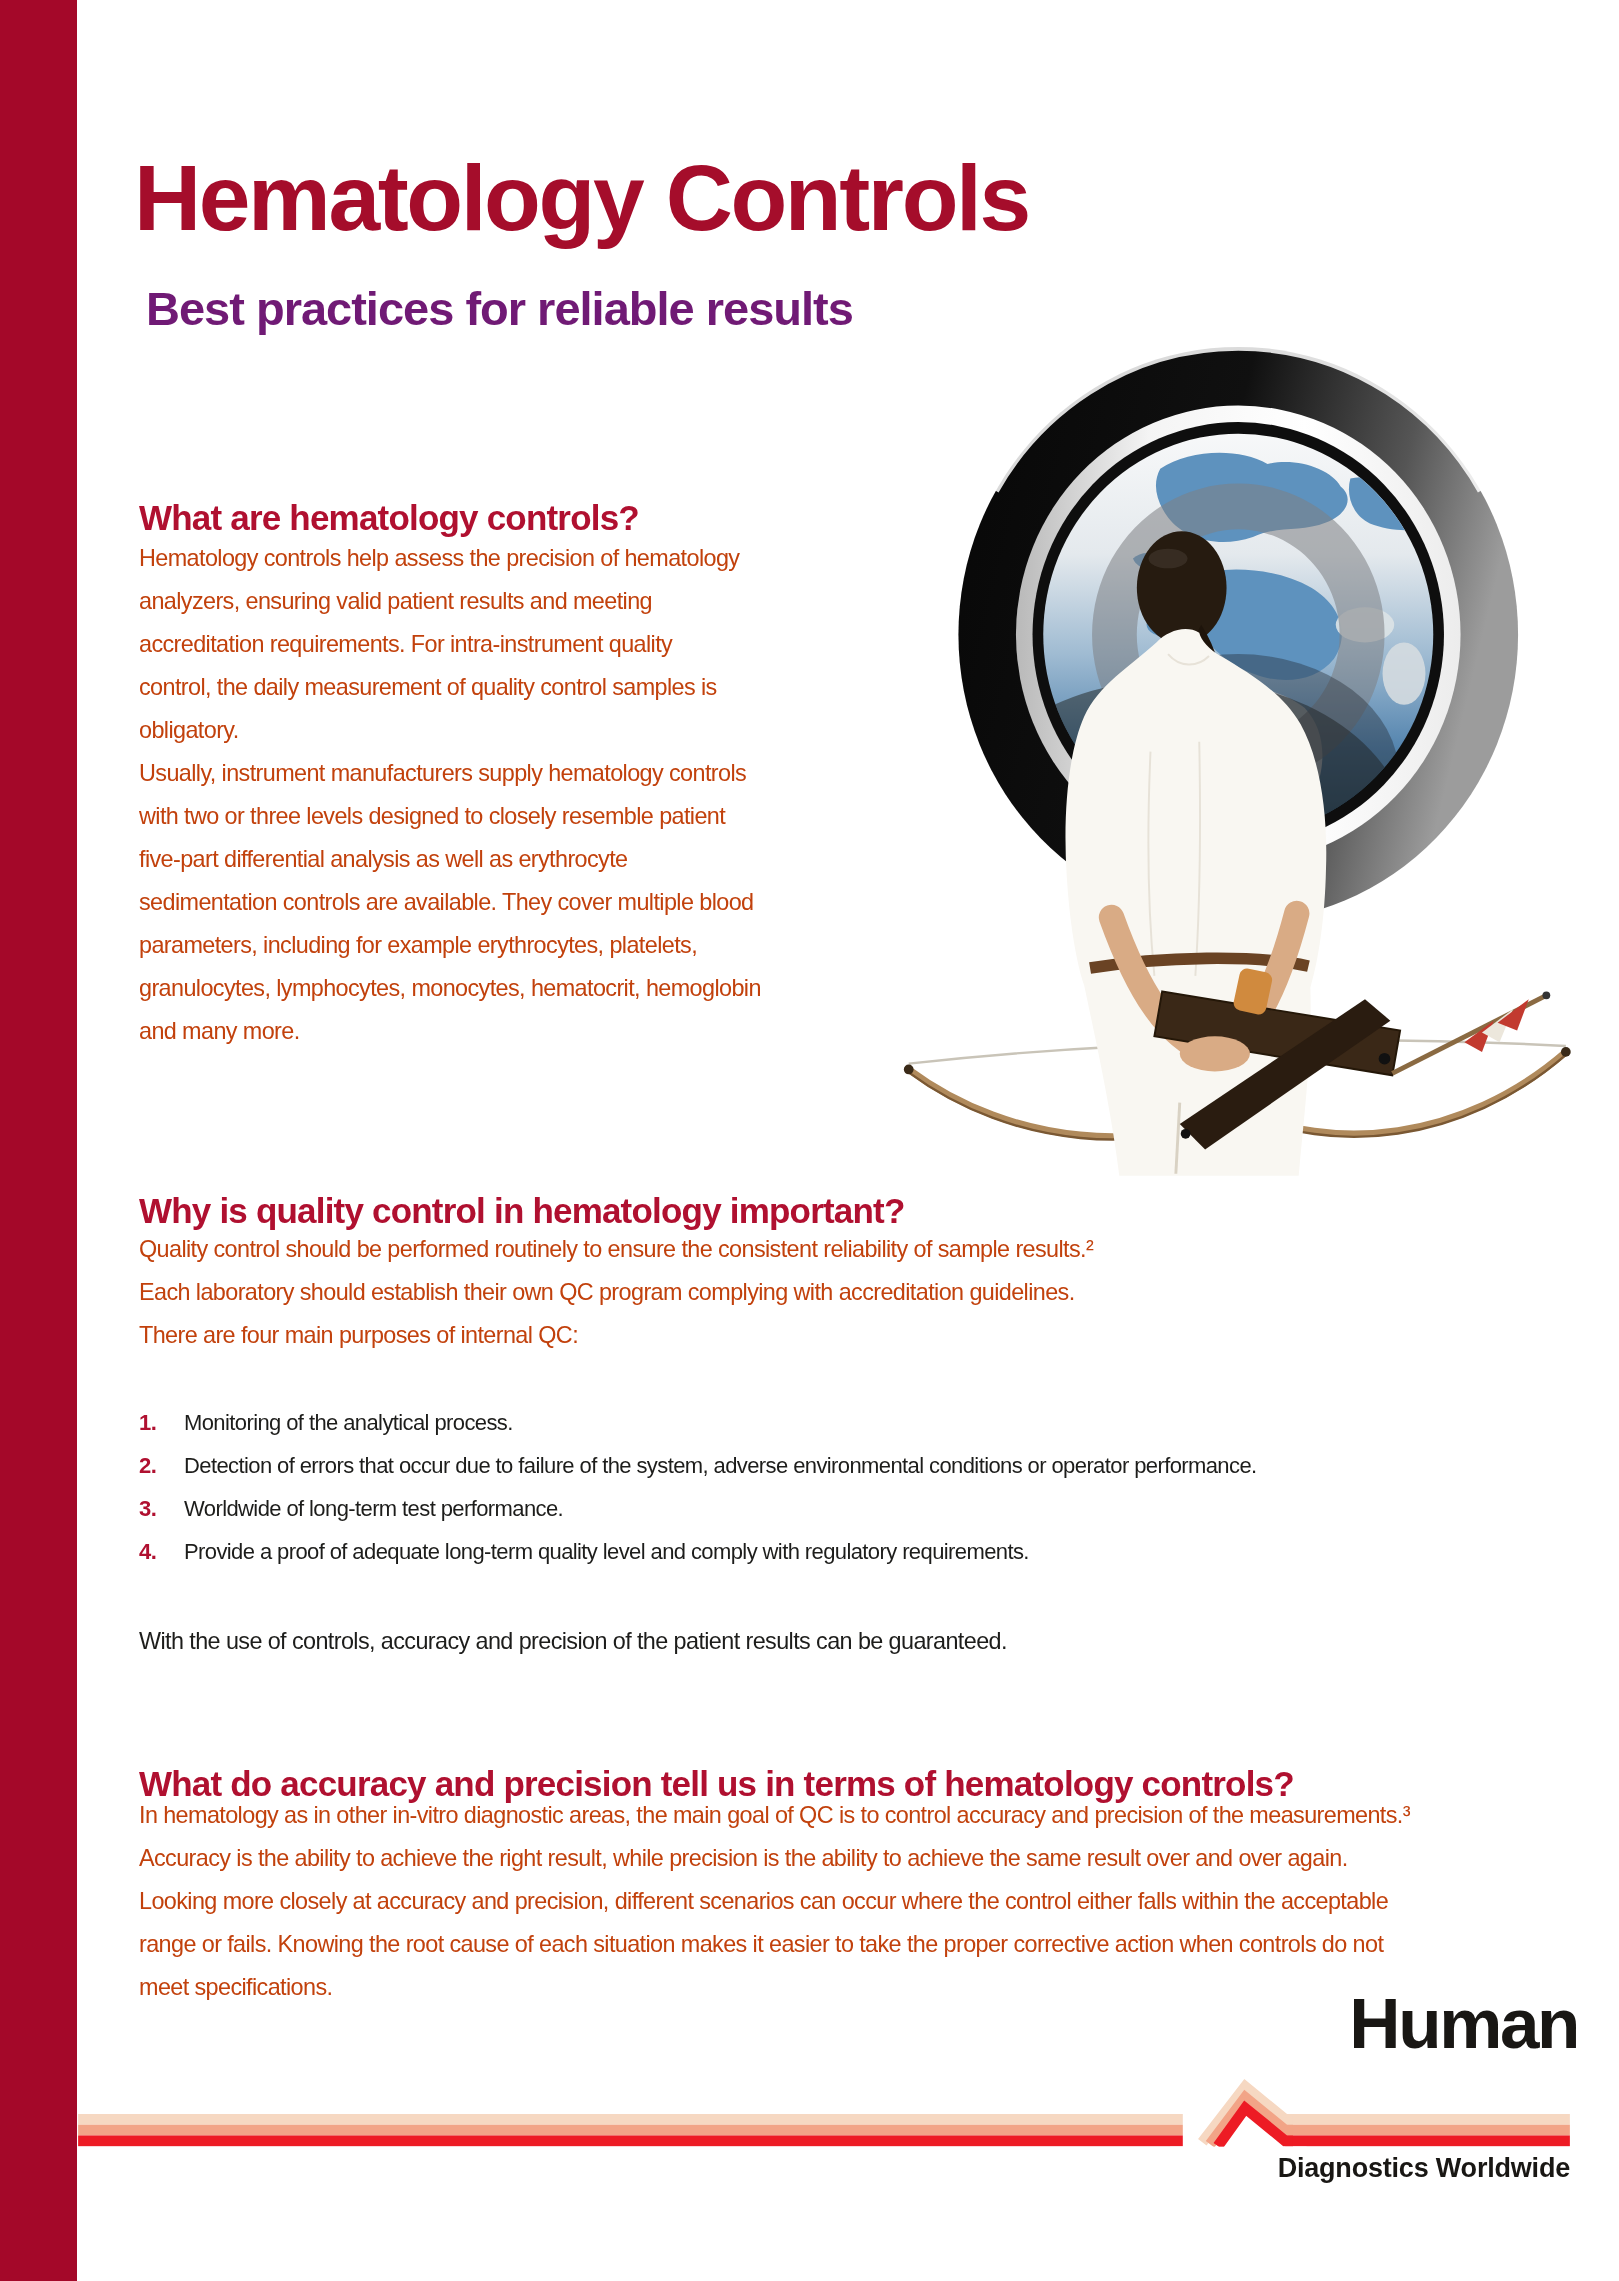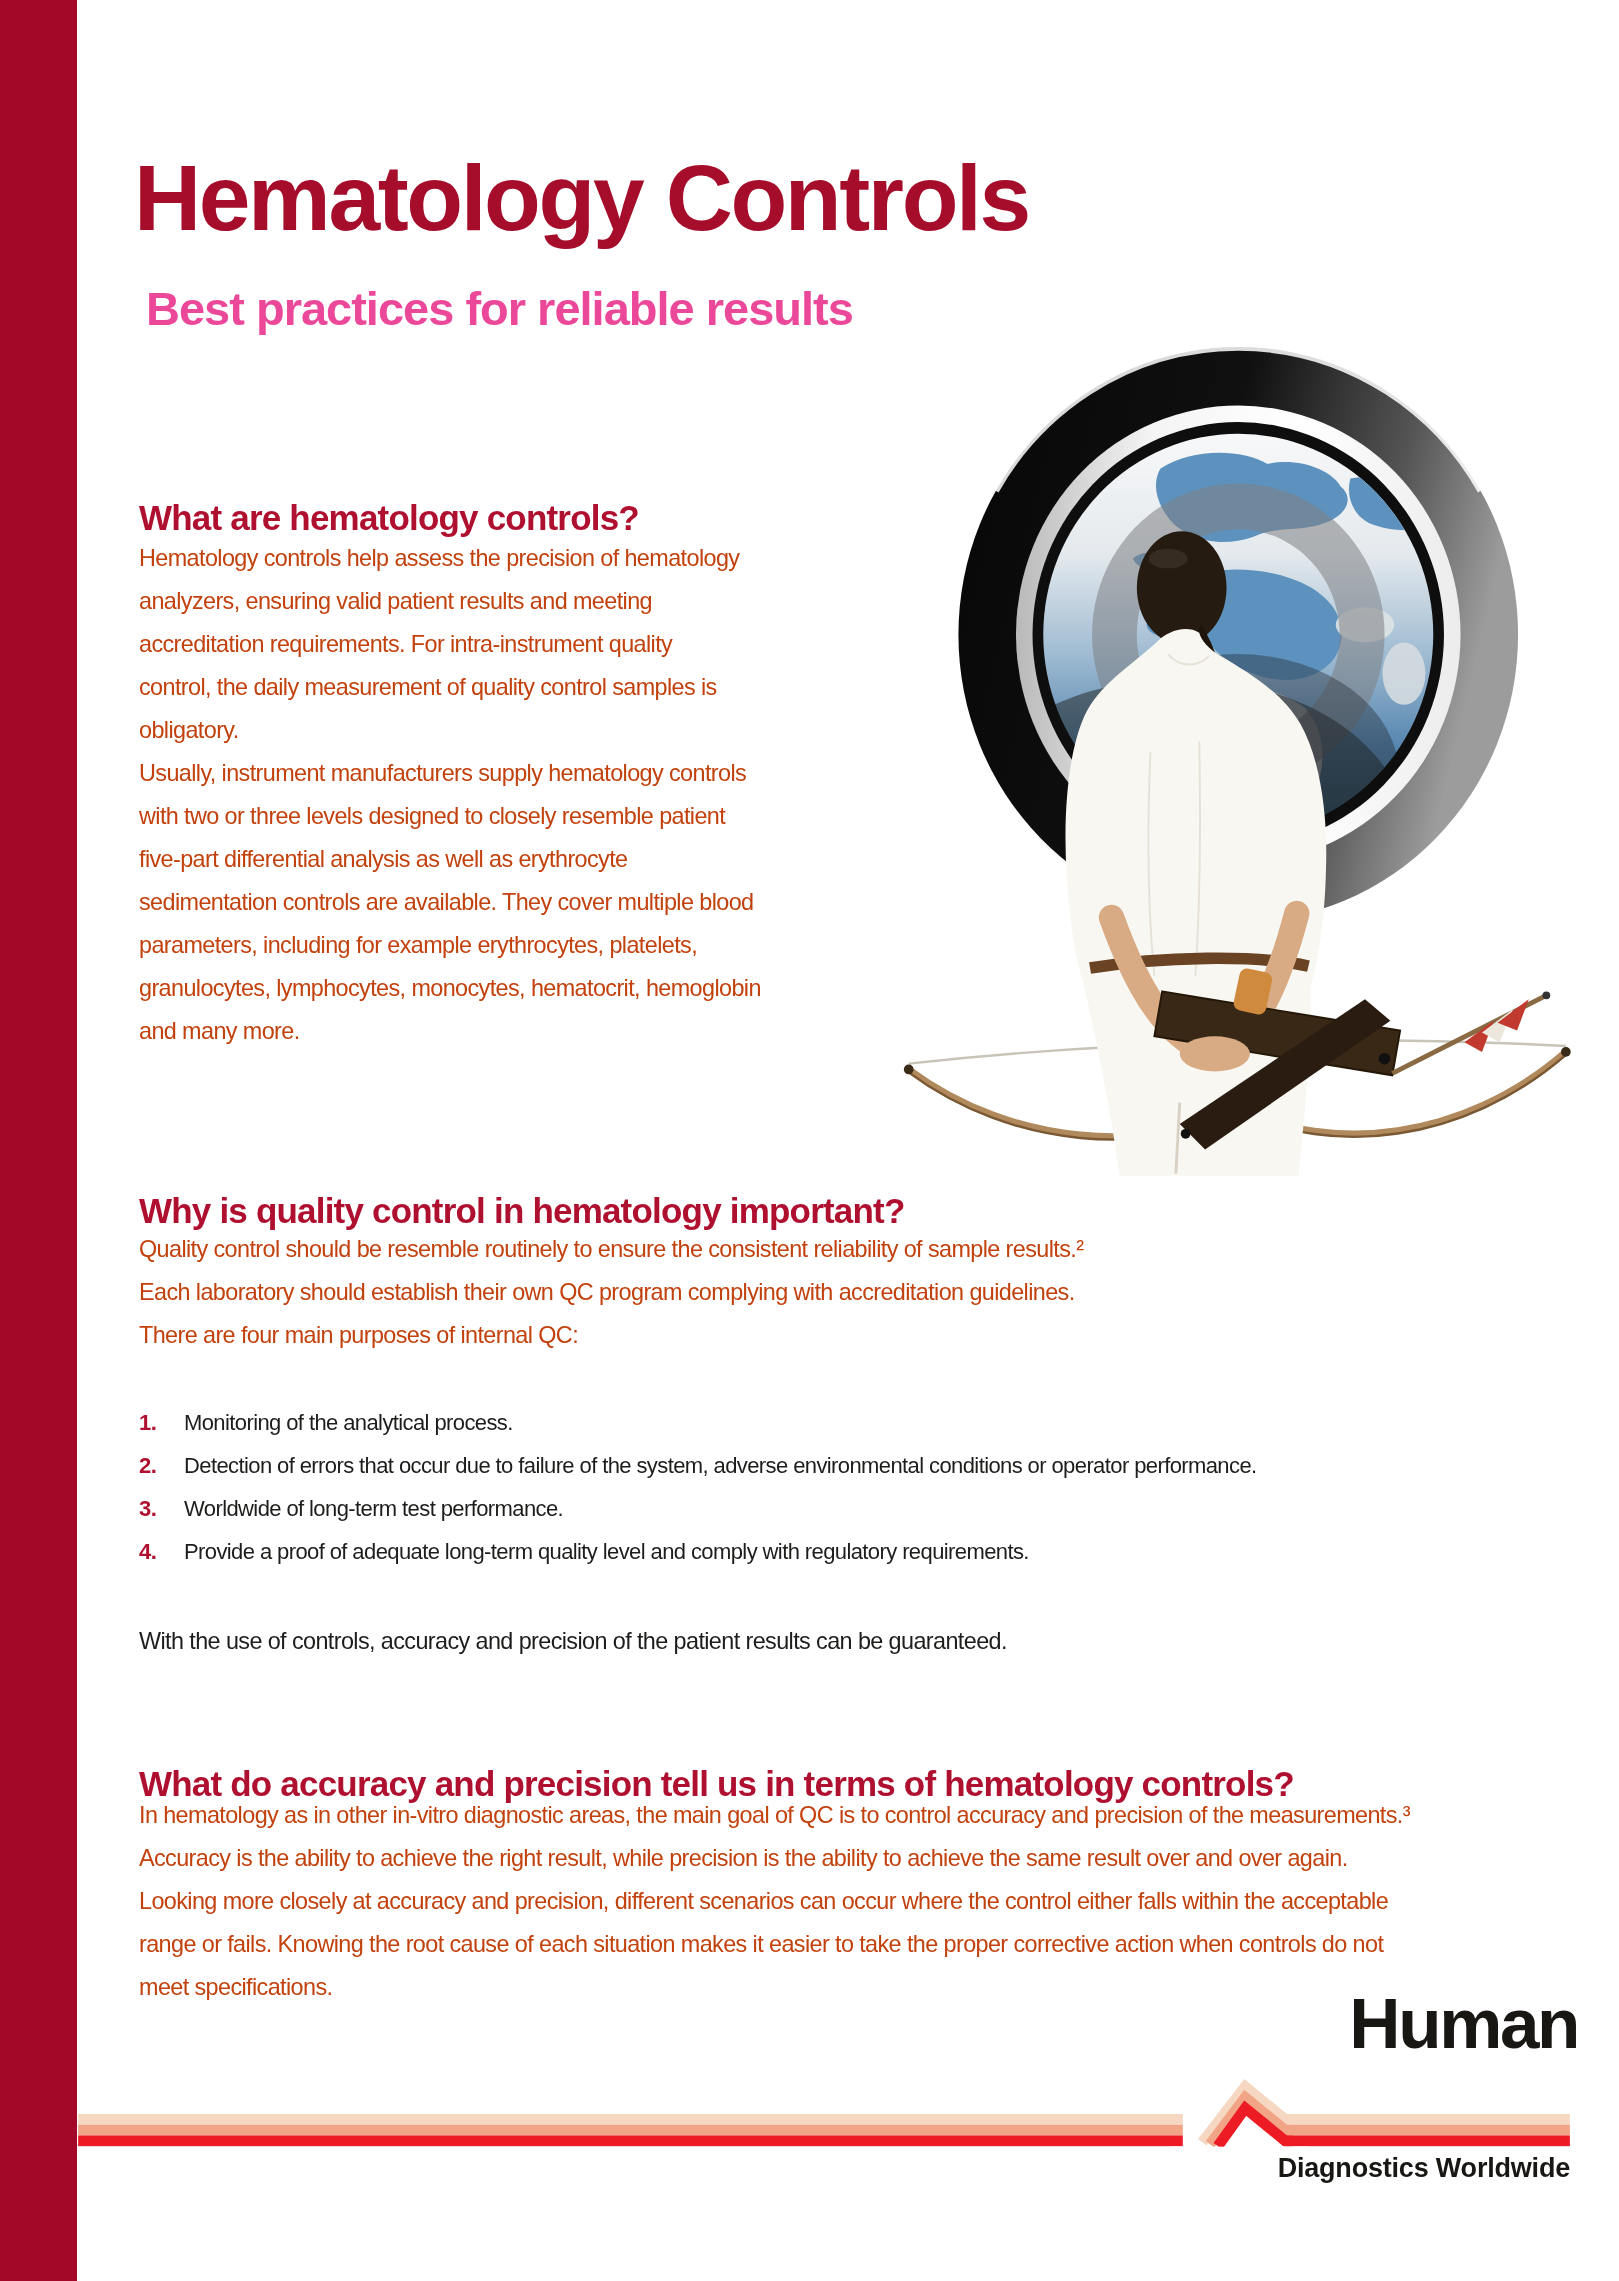--- a/index.html
+++ b/index.html
@@ -10,21 +10,21 @@
     color:#1D1D1B;
   }
   .abs{position:absolute;}
   .left-bar{left:0;top:0;width:77px;height:2281px;background:#A40829;}
   .page-title{
     left:134px;top:152px;font-size:93px;font-weight:700;line-height:1;
     letter-spacing:-2.4px;color:#A50D2B;white-space:nowrap;
   }
   .page-subtitle{
     left:146px;top:285px;font-size:47px;font-weight:700;line-height:1;
-    letter-spacing:-1px;color:#ec4899;white-space:nowrap;
+    letter-spacing:-1px;color:#701a75;white-space:nowrap;
   }
   .sec-h{
     font-size:35px;font-weight:700;line-height:1.1;letter-spacing:-0.8px;
     color:#B01030;white-space:nowrap;
   }
   .body-lines .line{
     height:43px;line-height:43px;font-size:23.4px;letter-spacing:-0.6px;
     white-space:nowrap;color:#c2410c;
   }
   .list .list-row{height:43px;line-height:43px;font-size:22px;letter-spacing:-0.6px;white-space:nowrap;}
@@ -141,21 +141,21 @@
     <div class="line">with two or three levels designed to closely resemble patient</div>
     <div class="line">five-part differential analysis as well as erythrocyte</div>
     <div class="line">sedimentation controls are available. They cover multiple blood</div>
     <div class="line">parameters, including for example erythrocytes, platelets,</div>
     <div class="line">granulocytes, lymphocytes, monocytes, hematocrit, hemoglobin</div>
     <div class="line">and many more.</div>
   </div>
 
   <div class="abs sec-h" style="left:139px;top:1192px;">Why is quality control in hematology important?</div>
   <div class="abs body-lines" style="left:139px;top:1228px;">
-    <div class="line">Quality control should be resemble routinely to ensure the consistent reliability of sample results.²</div>
+    <div class="line">Quality control should be performed routinely to ensure the consistent reliability of sample results.²</div>
     <div class="line">Each laboratory should establish their own QC program complying with accreditation guidelines.</div>
     <div class="line">There are four main purposes of internal QC:</div>
   </div>
   <div class="abs list" style="left:139px;top:1401px;">
     <div class="list-row">
       <span class="num">1.</span><span>Monitoring of the analytical process.</span>
     </div>
     <div class="list-row">
       <span class="num">2.</span><span>Detection of errors that occur due to failure of the system, adverse environmental conditions or operator performance.</span>
     </div>

